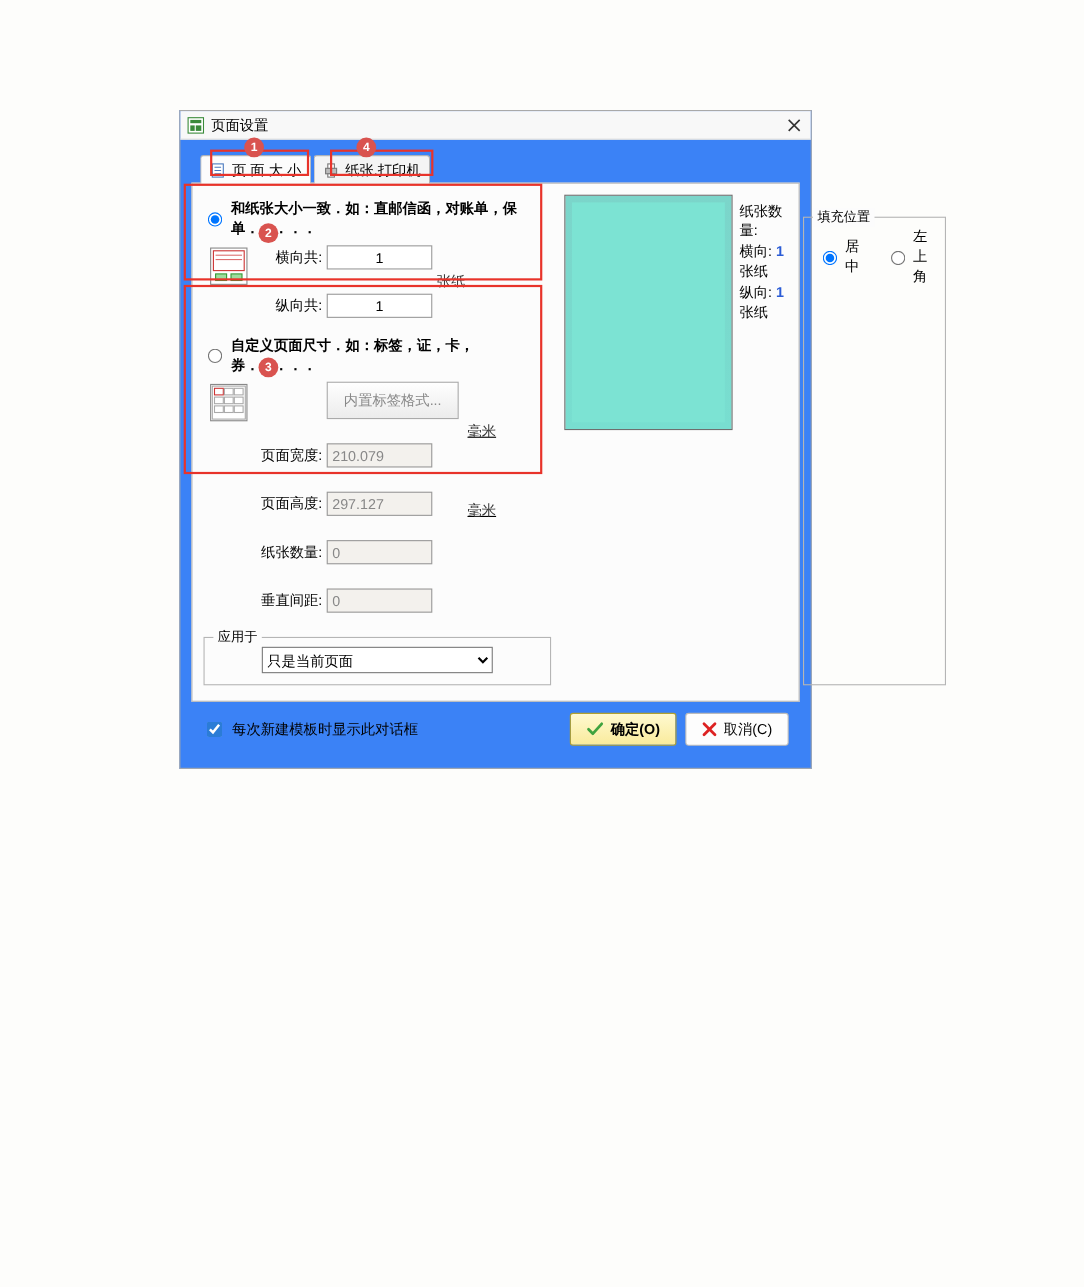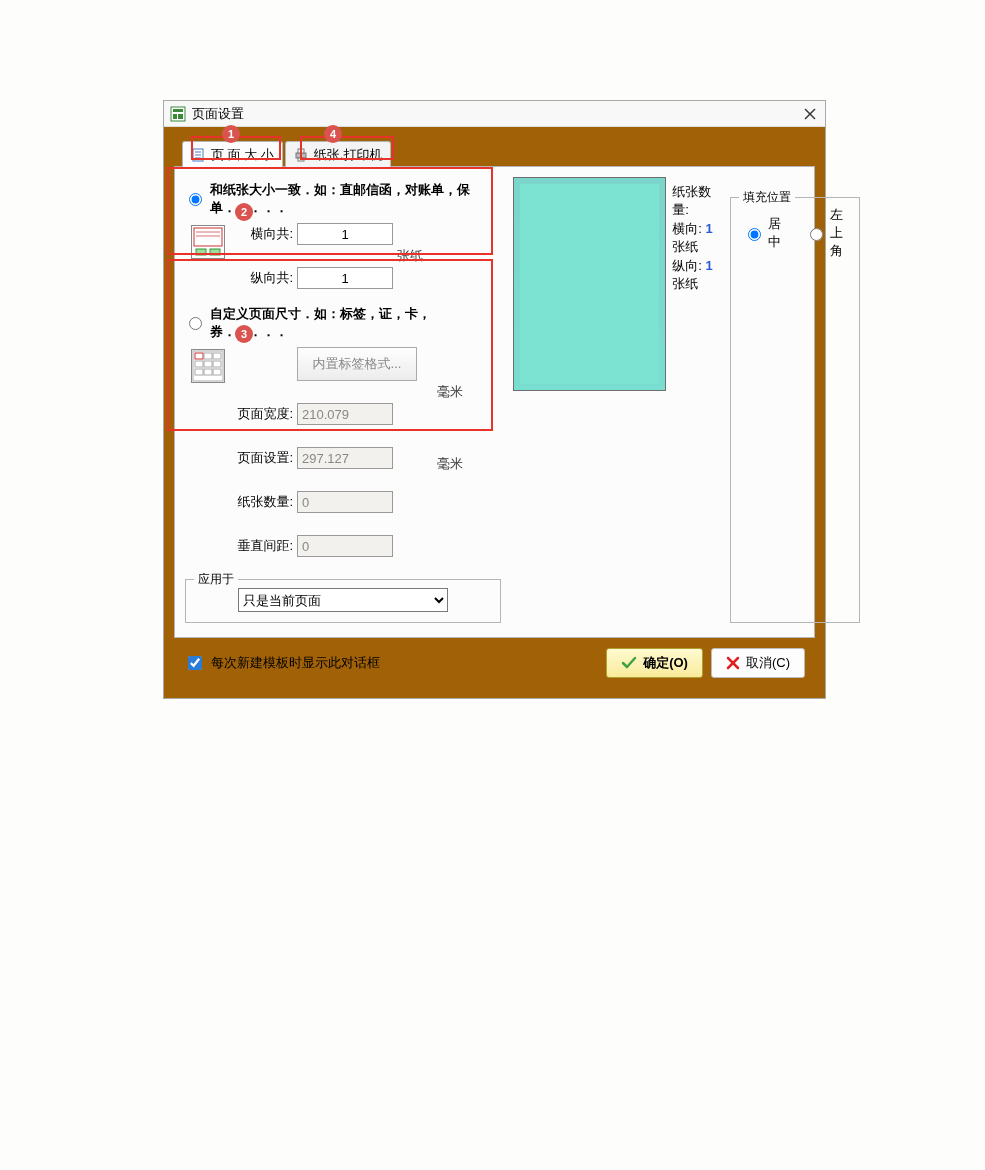--- a/index.html
+++ b/index.html
@@ -1,17 +1,17 @@
 <!DOCTYPE html>
 <html><head>
   <meta charset="utf-8">
   <style>
     * { box-sizing: border-box; font-family: "Microsoft YaHei", SimSun, sans-serif; font-size: 13px; }
     body { margin: 0; background: #fdfdfb; width: 985px; height: 1170px; position: relative; }
-    .dialog { position: absolute; left: 163px; top: 100px; width: 663px; background: #a16207; border: 1px solid #a9a9a9; }
+    .dialog { position: absolute; left: 163px; top: 100px; width: 575px; background: #3b82f6; border: 1px solid #a9a9a9; }
     .titlebar { display: flex; align-items: center; justify-content: space-between; height: 26px; padding: 0 6px; background: #f8f8f8; border-bottom: 1px solid #ddd; }
     .titlebar-left { display: flex; align-items: center; gap: 6px; }
     .app-icon { width: 16px; height: 16px; }
     .close-btn { width: 18px; height: 18px; display: flex; align-items: center; justify-content: center; cursor: pointer; }
 
     .dialog-body { padding: 8px 10px 8px 10px; position: relative; }
 
     .tabs-row { display: flex; align-items: flex-end; gap: 2px; margin-left: 8px; margin-top: 6px; margin-bottom: 0; position: relative; z-index: 2; }
     .tab { display: flex; align-items: center; gap: 6px; padding: 4px 8px 3px 8px; border: 1px solid #b5b5b5; border-bottom: none; background: #f4f4f4; border-top-left-radius: 3px; border-top-right-radius: 3px; cursor: pointer; position: relative; }
     .tab.active { background: #fcfcfc; }
@@ -31,21 +31,21 @@
     .option-header { display: flex; align-items: center; gap: 6px; margin-bottom: 6px; font-weight: bold; }
     .option-header input[type=radio] { margin: 0 2px 0 0; }
     .option-body { display: flex; align-items: flex-start; gap: 10px; padding-left: 2px; }
     .thumb { width: 34px; height: 34px; border: 1px solid #888; background: #fff; flex-shrink: 0; margin-top: 2px; }
 
     .field-rows { display: flex; flex-direction: column; gap: 22px; }
     .field-row { display: flex; align-items: center; gap: 4px; }
     .field-label { width: 58px; text-align: right; }
     .field-input { width: 96px; height: 22px; border: 1px solid #999; background: #fff; text-align: center; padding: 0 4px; }
     .field-input.disabled { background: #f3f1ed; color: #888; text-align: left; }
-    .unit-col { display: flex; flex-direction: column; justify-content: space-around; gap: 10px; margin-left: 16px; }
+    .unit-col { display: flex; flex-direction: column; justify-content: space-around; gap: 10px; margin-left: 4px; text-decoration: underline; }
     .unit { color: #333; }
 
     .btn-small { height: 24px; padding: 16px 12px; border: 1px solid #aaa; background: linear-gradient(#fefefe,#ececec); color: #888; cursor: pointer; display: inline-flex; align-items: center; }
 
     .fieldset { border: 1px solid #b5b5b5; padding: 8px 8px 10px 8px; position: relative; margin-top: 10px; }
     .fieldset-legend { position: absolute; top: -9px; left: 8px; background: #fcfcfc; padding: 0 4px; font-size: 12px; }
 
     .apply-select { width: 210px; height: 24px; border: 1px solid #7a7a7a; background: #fff; }
 
     .preview-box { width: 196px; height: 214px; border: 1px solid #6e6e6e; background: #6fbfb3; background: linear-gradient(#7bd5ca,#78ded0); position: relative; }
@@ -189,21 +189,21 @@
                 <div class="field-rows">
                   <div class="field-row" style="justify-content:flex-end;">
                     <span class="field-label"></span>
                     <button class="btn-small" style="width:120px; justify-content:center;" disabled="">内置标签格式...</button>
                   </div>
                   <div class="field-row">
                     <span class="field-label">页面宽度:</span>
                     <input class="field-input disabled" disabled="" value="210.079" style="">
                   </div>
                   <div class="field-row">
-                    <span class="field-label">页面设置:</span>
+                    <span class="field-label">页面高度:</span>
                     <input class="field-input disabled" disabled="" value="297.127" style="">
                   </div>
                   <div class="field-row">
                     <span class="field-label">纸张数量:</span>
                     <input class="field-input disabled" disabled="" value="0" style="">
                   </div>
                   <div class="field-row">
                     <span class="field-label">垂直间距:</span>
                     <input class="field-input disabled" disabled="" value="0" style="">
                   </div>

